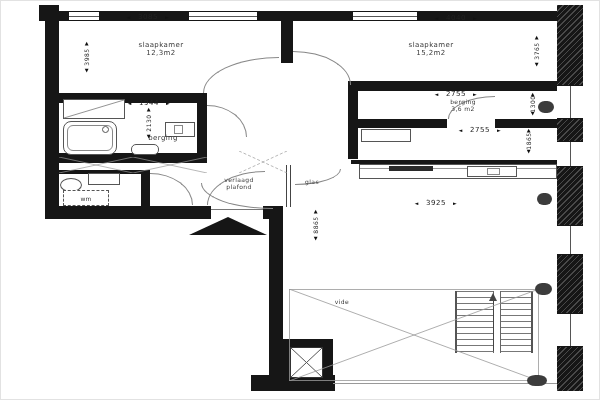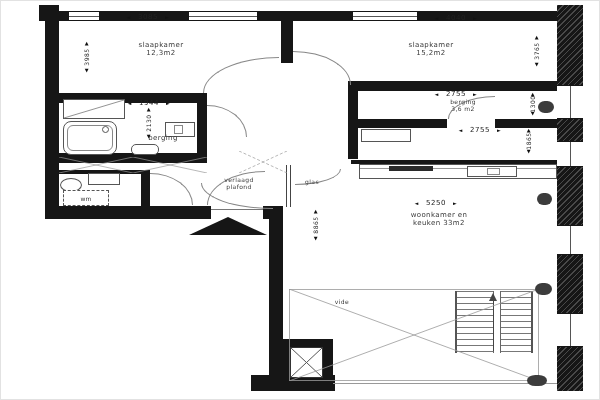--- a/index.html
+++ b/index.html
@@ -163,24 +163,20 @@
   <div class="lbl small" style="left:418px;top:97px;width:88px;">
     <span style="display:block">berging</span>
     <span style="display:block">3,6 m2</span>
   </div>
   <div class="lbl" style="left:118px;top:133px;width:88px;"><span>berging</span></div>
   <div class="lbl small" style="left:210px;top:175px;width:56px;">
     <span style="display:block">verlaagd</span>
     <span style="display:block">plafond</span>
   </div>
   <div class="lbl small" style="left:298px;top:177px;width:26px;"><span>glas</span></div>
-  <div class="lbl" style="left:382px;top:210px;width:112px;">
-    <span style="display:block">woonkamer  en</span>
-    <span style="display:block">keuken  33m2</span>
-  </div>
   <div class="lbl small" style="left:324px;top:297px;width:34px;"><span>vide</span></div>
 
   <div class="hdim" style="left:98px;top:12px;width:98px;">
     <span class="ar">◄</span>
     <span>3085</span>
     <span class="ar">►</span>
   </div>
   <div class="hdim" style="left:410px;top:13px;width:90px;">
     <span class="ar">◄</span>
     <span>4040</span>
@@ -196,21 +192,21 @@
     <span>2755</span>
     <span class="ar">►</span>
   </div>
   <div class="hdim" style="left:104px;top:98px;width:88px;">
     <span class="ar">◄</span>
     <span>1944</span>
     <span class="ar">►</span>
   </div>
   <div class="hdim" style="left:388px;top:198px;width:94px;">
     <span class="ar">◄</span>
-    <span>5250</span>
+    <span>3925</span>
     <span class="ar">►</span>
   </div>
 
   <div class="vdim" style="left:77px;top:40px;">
     <span class="ar">▲</span>
     <span class="num">3985</span>
     <span class="ar">▼</span>
   </div>
   <div class="vdim" style="left:139px;top:106px;">
     <span class="ar">▲</span>

